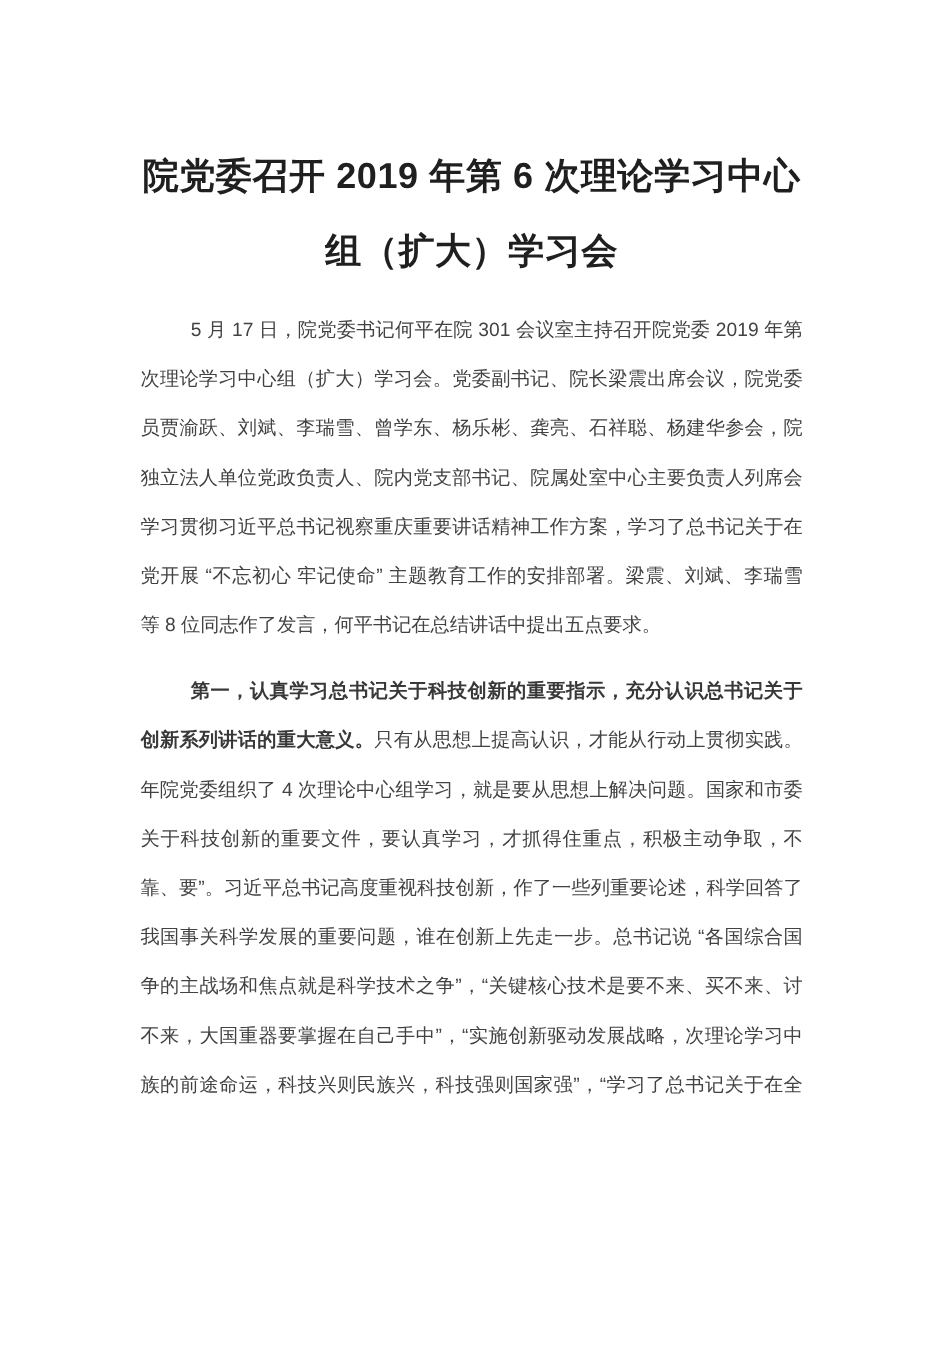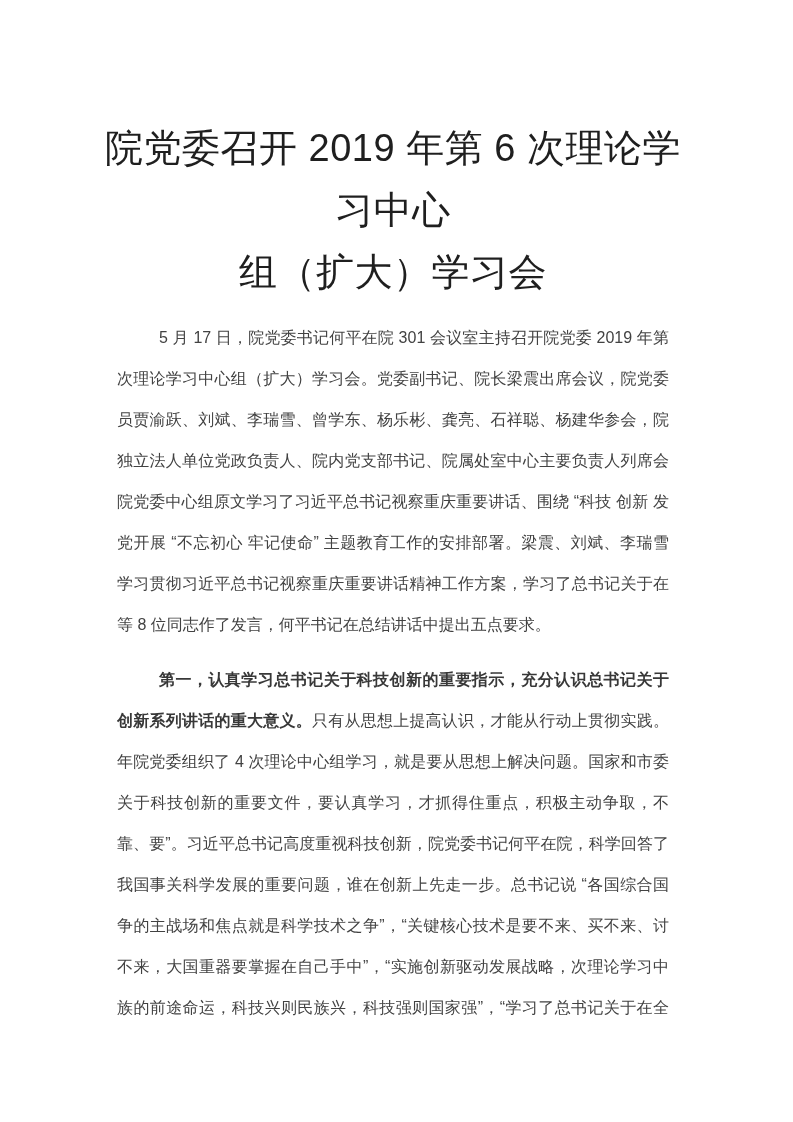--- a/index.html
+++ b/index.html
@@ -17,22 +17,22 @@
   }
   .content {
     position: absolute;
     left: 103px;
     top: 117px;
     width: 580px;
   }
   .title {
     margin: 0;
     padding: 0;
-    font-size: 38px;
-    font-weight: normal;
+    font-size: 30px;
+    font-weight: bold;
     line-height: 62px;
     text-align: center;
     color: var(--title-color, #1f1f1f);
     letter-spacing: 0.5px;
   }
   .doc-body {
     margin-top: 2px;
     font-size: 16px;
     line-height: 41px;
     color: var(--body-color, #424242);
@@ -65,31 +65,30 @@
     <h1 class="title">
       <div class="title-line">院党委召开 2019 年第 6 次理论学习中心</div>
       <div class="title-line">组（扩大）学习会</div>
     </h1>
     <div class="doc-body">
         <div class="paragraph">
           <div class="t-line indent"><span class="run">5 月 17 日，院党委书记何平在院 301 会议室主持召开院党委 2019 年第 6</span></div>
           <div class="t-line"><span class="run">次理论学习中心组（扩大）学习会。党委副书记、院长梁震出席会议，院党委委</span></div>
           <div class="t-line"><span class="run">员贾渝跃、刘斌、李瑞雪、曾学东、杨乐彬、龚亮、石祥聪、杨建华参会，院属</span></div>
           <div class="t-line"><span class="run">独立法人单位党政负责人、院内党支部书记、院属处室中心主要负责人列席会议，</span></div>
-          <div class="t-line"><span class="run">院党委中心组原文学习了习近平总书记视察重庆重要讲话、围绕 “科技 创新 发</span></div>
+          <div class="t-line"><span class="run">学习贯彻习近平总书记视察重庆重要讲话精神工作方案，学习了总书记关于在全</span></div>
           <div class="t-line"><span class="run">党开展 “不忘初心 牢记使命” 主题教育工作的安排部署。梁震、刘斌、李瑞雪</span></div>
-          <div class="t-line"><span class="run">学习贯彻习近平总书记视察重庆重要讲话精神工作方案，学习了总书记关于在全</span></div>
           <div class="t-line no-just"><span class="run">等 8 位同志作了发言，何平书记在总结讲话中提出五点要求。</span></div>
         </div>
         <div class="paragraph">
           <div class="t-line indent"><span class="run bold">第一，认真学习总书记关于科技创新的重要指示，充分认识总书记关于科技</span></div>
           <div class="t-line"><span class="run bold">创新系列讲话的重大意义。</span><span class="run">只有从思想上提高认识，才能从行动上贯彻实践。去</span></div>
           <div class="t-line"><span class="run">年院党委组织了 4 次理论中心组学习，就是要从思想上解决问题。国家和市委</span></div>
           <div class="t-line"><span class="run">关于科技创新的重要文件，要认真学习，才抓得住重点，积极主动争取，不能“等、</span></div>
-          <div class="t-line"><span class="run">靠、要”。习近平总书记高度重视科技创新，院党委书记何平在院，科学回答了</span></div>
+          <div class="t-line"><span class="run">靠、要”。习近平总书记高度重视科技创新，作了一些列重要论述，科学回答了</span></div>
           <div class="t-line"><span class="run">我国事关科学发展的重要问题，谁在创新上先走一步。总书记说 “各国综合国力竞</span></div>
           <div class="t-line"><span class="run">争的主战场和焦点就是科学技术之争”，“关键核心技术是要不来、买不来、讨</span></div>
           <div class="t-line"><span class="run">不来，大国重器要掌握在自己手中”，“实施创新驱动发展战略，次理论学习中心</span></div>
           <div class="t-line"><span class="run">族的前途命运，科技兴则民族兴，科技强则国家强”，“学习了总书记关于在全</span></div>
         </div>
       </div>
   </div>
 </div>
 
 </body></html>

